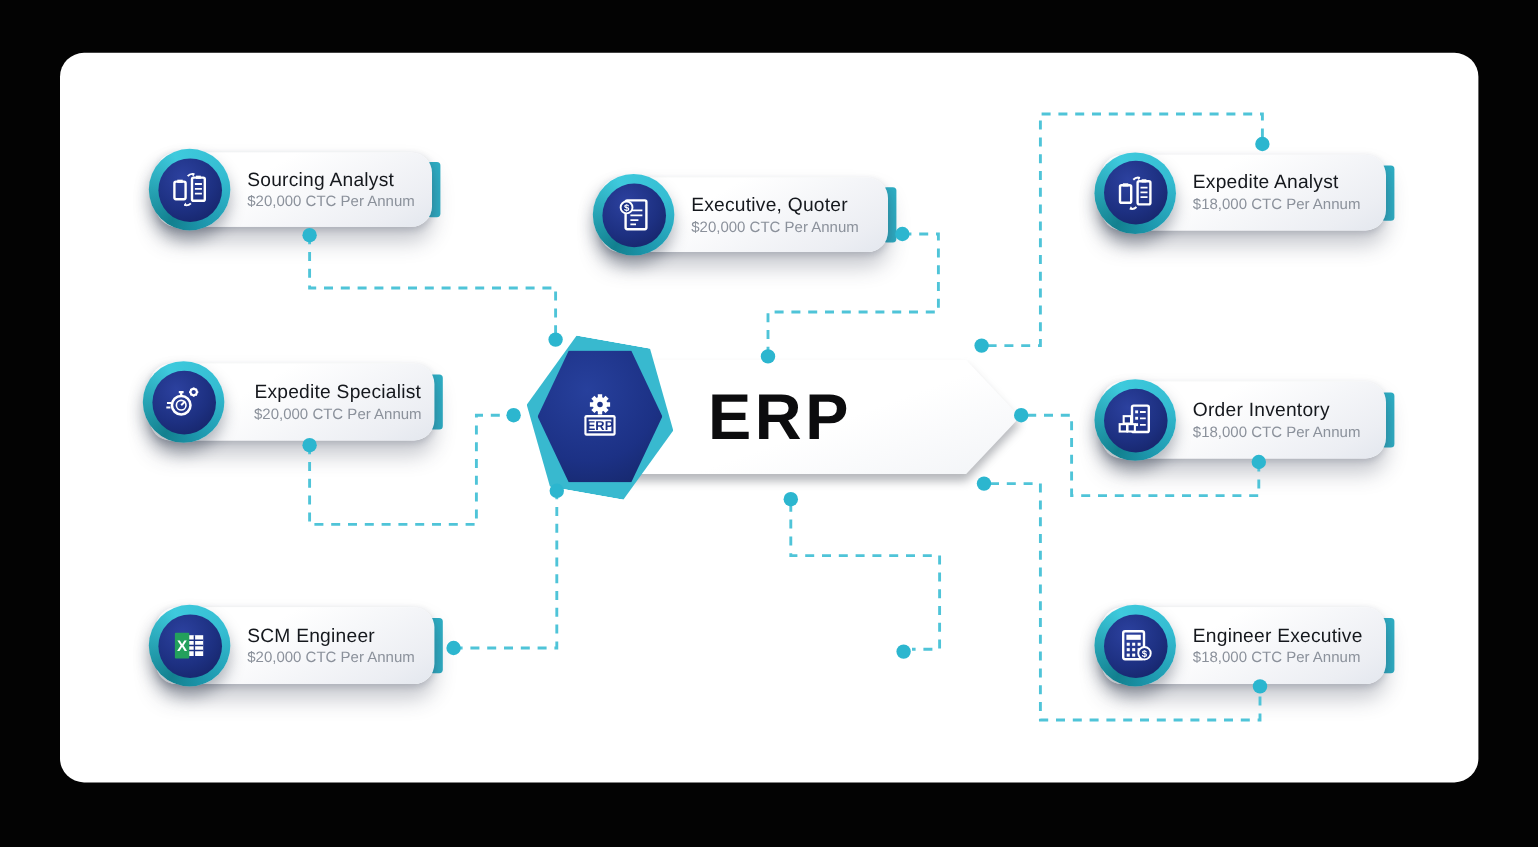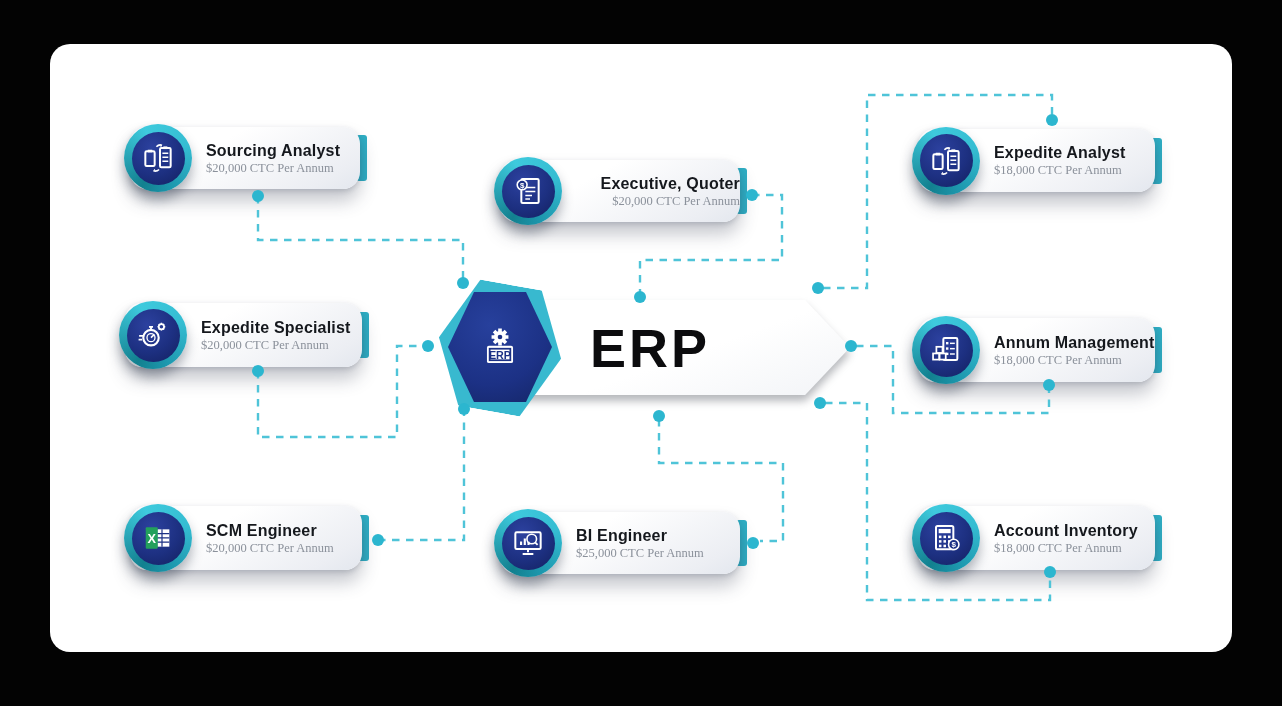--- a/index.html
+++ b/index.html
@@ -15,23 +15,23 @@
 
   
   .card{position:absolute;height:62px;}
   .card .bar{position:absolute;right:-7px;top:50%;transform:translateY(-50%);
              width:11px;height:46px;border-radius:3px;background:#2eadc3;z-index:0;}
   .card .body{position:absolute;inset:0;border-radius:17px;z-index:1;
               background:linear-gradient(150deg,#ffffff 35%,#eceef3 85%,#e3e7ee 100%);
               box-shadow:0 12px 18px rgba(45,55,75,.28),0 2px 5px rgba(45,55,75,.18);
               display:flex;flex-direction:column;justify-content:center;
               padding-left:76px;box-sizing:border-box;}
-  .card .title{font-size:16px;font-weight:700;color:#15181d;letter-spacing:.2px;
+  .card .title{font-size:16px;font-weight:400;color:#15181d;letter-spacing:.2px;
                line-height:19px;white-space:nowrap;}
-  .card .sub{font-size:12.5px;color:#8b919b;line-height:16px;white-space:nowrap;font-family:Liberation Serif, serif;}
+  .card .sub{font-size:12.5px;color:#8b919b;line-height:16px;white-space:nowrap;}
   .card .ring{position:absolute;left:-6px;top:50%;transform:translateY(-50%);
               width:68px;height:68px;border-radius:50%;z-index:2;
               background:conic-gradient(from 210deg,#12808f,#3ecadd 35%,#35bdd2 60%,#1d97ad 85%,#12808f);
               box-shadow:0 8px 12px rgba(30,40,60,.35);
               display:flex;align-items:center;justify-content:center;}
   .card .disc{width:53px;height:53px;border-radius:50%;
               background:radial-gradient(circle at 38% 30%,#2c419f 0%,#1d3081 55%,#13205f 100%);
               display:flex;align-items:center;justify-content:center;}
   .card .disc svg{width:32px;height:32px;display:block;}
 
@@ -210,21 +210,21 @@
     </div>
     <span class="ring">
         <span class="disc">
       <svg>
             <use href="#ic-clipboard"></use>
           </svg>
     </span>
       </span>
   </div>
 
-  <div class="card" style="left:125px;top:303px;width:237px;height:64px;">
+  <div class="card" style="left:125px;top:303px;width:237px;height:64px;text-align:center;">
     <span class="bar"></span>
     <div class="body">
       <span class="title">Expedite Specialist</span>
       <span class="sub">$20,000 CTC Per Annum</span>
     </div>
     <span class="ring">
         <span class="disc">
       <svg>
             <use href="#ic-stopwatch"></use>
           </svg>
@@ -240,84 +240,70 @@
     </div>
     <span class="ring">
         <span class="disc">
       <svg>
             <use href="#ic-excel"></use>
           </svg>
     </span>
       </span>
   </div>
 
-  <div class="card" style="left:500px;top:160px;width:240px;text-align:right;">
+  <div class="card" style="left:500px;top:148px;width:240px;">
     <span class="bar"></span>
     <div class="body">
       <span class="title">Executive, Quoter</span>
       <span class="sub">$20,000 CTC Per Annum</span>
     </div>
     <span class="ring">
         <span class="disc">
       <svg>
             <use href="#ic-docdollar"></use>
           </svg>
     </span>
       </span>
   </div>
 
-  <div class="card" style="left:500px;top:512px;width:240px;">
-    <span class="bar"></span>
-    <div class="body">
-      <span class="title">BI Engineer</span>
-      <span class="sub">$25,000 CTC Per Annum</span>
-    </div>
-    <span class="ring">
-        <span class="disc">
-      <svg>
-            <use href="#ic-monitor"></use>
-          </svg>
-    </span>
-      </span>
-  </div>
 
   <div class="card" style="left:918px;top:129px;width:237px;height:63px;">
     <span class="bar"></span>
     <div class="body">
       <span class="title">Expedite Analyst</span>
       <span class="sub">$18,000 CTC Per Annum</span>
     </div>
     <span class="ring">
         <span class="disc">
       <svg>
             <use href="#ic-clipboard"></use>
           </svg>
     </span>
       </span>
   </div>
 
   <div class="card" style="left:918px;top:318px;width:237px;height:64px;">
     <span class="bar"></span>
     <div class="body">
-      <span class="title">Annum Management</span>
+      <span class="title">Order Inventory</span>
       <span class="sub">$18,000 CTC Per Annum</span>
     </div>
     <span class="ring">
         <span class="disc">
       <svg>
             <use href="#ic-orders"></use>
           </svg>
     </span>
       </span>
   </div>
 
   <div class="card" style="left:918px;top:506px;width:237px;height:64px;">
     <span class="bar"></span>
     <div class="body">
-      <span class="title">Account Inventory</span>
+      <span class="title">Engineer Executive</span>
       <span class="sub">$18,000 CTC Per Annum</span>
     </div>
     <span class="ring">
         <span class="disc">
       <svg>
             <use href="#ic-calculator"></use>
           </svg>
     </span>
       </span>
   </div>

